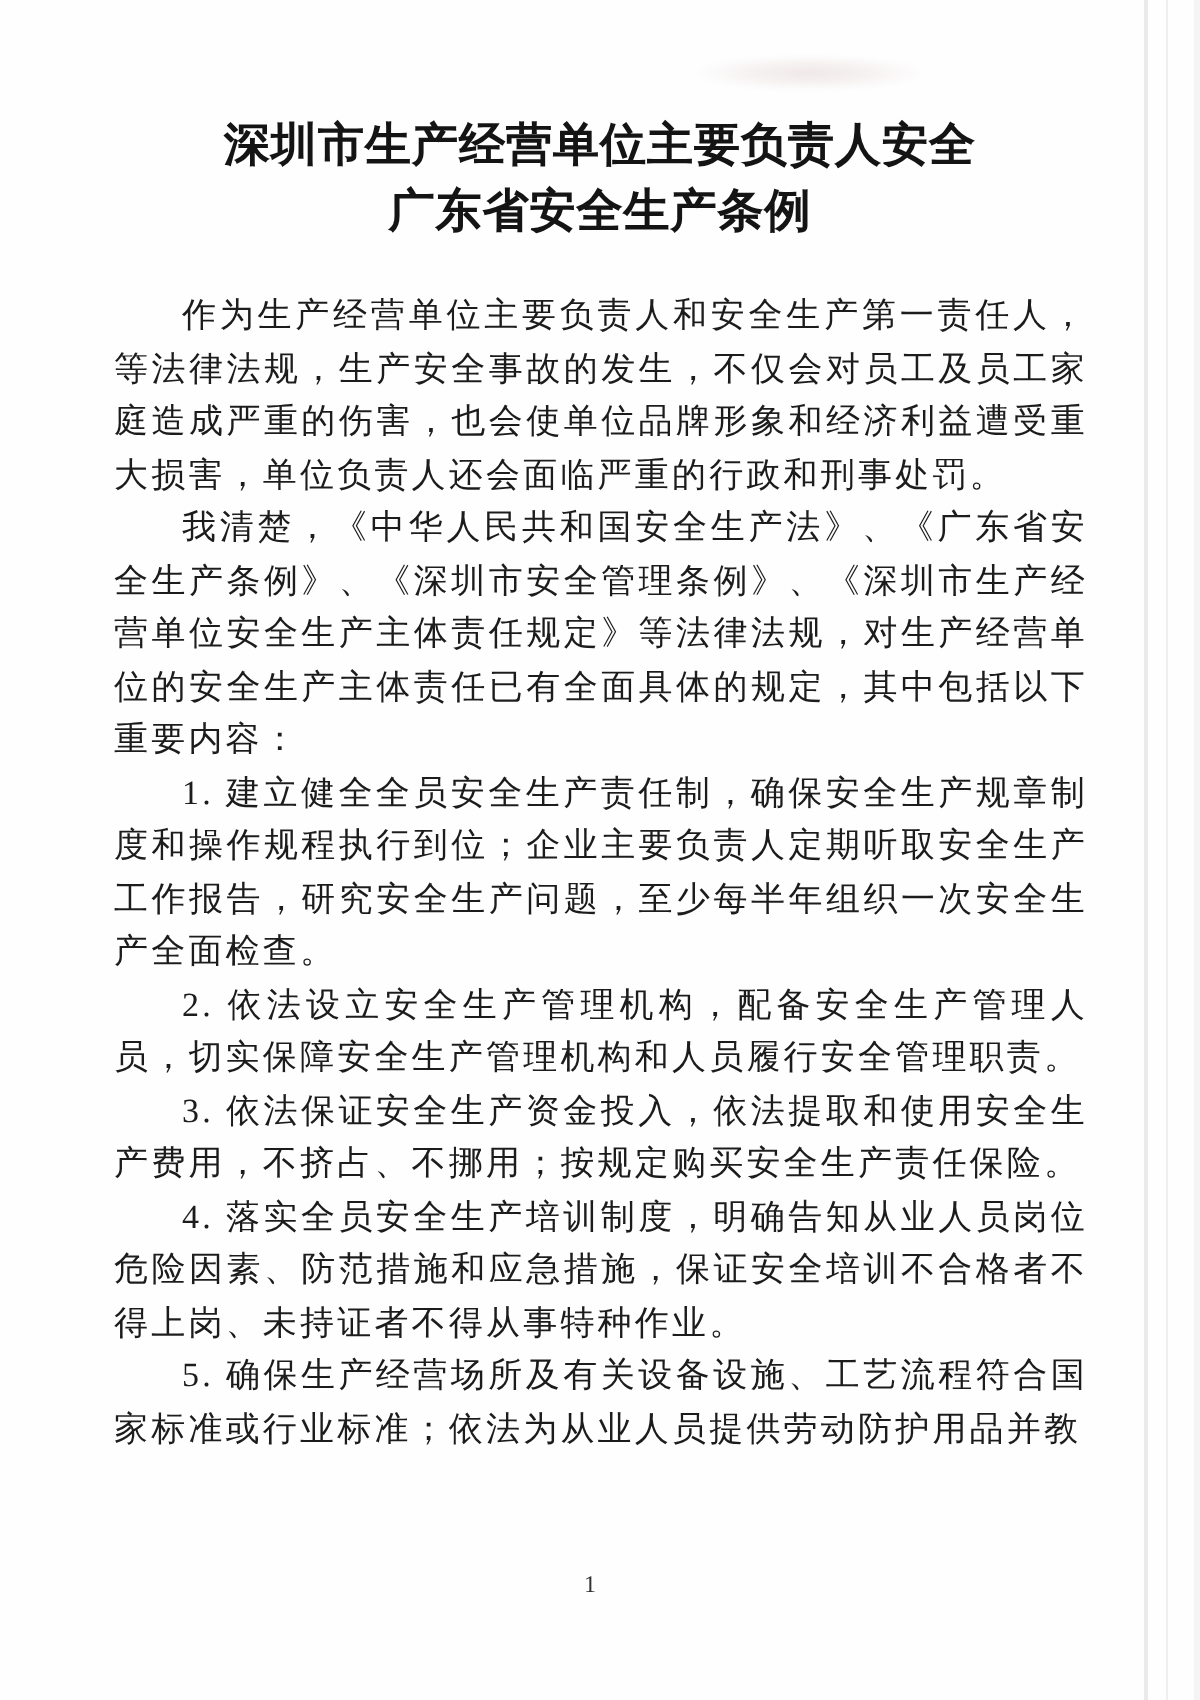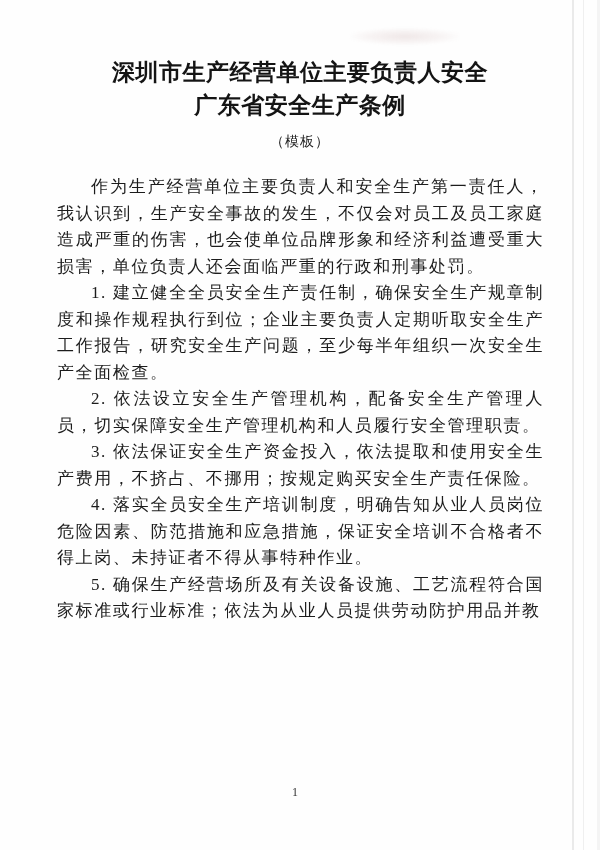--- a/index.html
+++ b/index.html
@@ -96,25 +96,25 @@
   <div class="scan-smudge"></div>
   <div class="scan-line-1"></div>
   <div class="scan-line-2"></div>
   <div class="scan-edge-right"></div>
 
   <header class="doc-header">
     <h1 class="doc-title">
       <span class="title-line">深圳市生产经营单位主要负责人安全</span>
       <span class="title-line">广东省安全生产条例</span>
     </h1>
-    <div class="doc-subtitle">（模板）</div>
   </header>
 
   <main class="doc-body">
-      <p class="body-para">作为生产经营单位主要负责人和安全生产第一责任人，我认识到，生产安全事故的发生，不仅会对员工及员工家庭造成严重的伤害，也会使单位品牌形象和经济利益遭受重大损害，单位负责人还会面临严重的行政和刑事处罚。</p>
+      <p class="body-para">作为生产经营单位主要负责人和安全生产第一责任人，等法律法规，生产安全事故的发生，不仅会对员工及员工家庭造成严重的伤害，也会使单位品牌形象和经济利益遭受重大损害，单位负责人还会面临严重的行政和刑事处罚。</p>
+      <p class="body-para">我清楚，《中华人民共和国安全生产法》、《广东省安全生产条例》、《深圳市安全管理条例》、《深圳市生产经营单位安全生产主体责任规定》等法律法规，对生产经营单位的安全生产主体责任已有全面具体的规定，其中包括以下重要内容：</p>
       <p class="body-para">1. 建立健全全员安全生产责任制，确保安全生产规章制度和操作规程执行到位；企业主要负责人定期听取安全生产工作报告，研究安全生产问题，至少每半年组织一次安全生产全面检查。</p>
       <p class="body-para">2. 依法设立安全生产管理机构，配备安全生产管理人员，切实保障安全生产管理机构和人员履行安全管理职责。</p>
       <p class="body-para">3. 依法保证安全生产资金投入，依法提取和使用安全生产费用，不挤占、不挪用；按规定购买安全生产责任保险。</p>
       <p class="body-para">4. 落实全员安全生产培训制度，明确告知从业人员岗位危险因素、防范措施和应急措施，保证安全培训不合格者不得上岗、未持证者不得从事特种作业。</p>
       <p class="body-para">5. 确保生产经营场所及有关设备设施、工艺流程符合国家标准或行业标准；依法为从业人员提供劳动防护用品并教</p>
     </main>
 
   <footer class="page-number">1</footer>
 
 </div>

